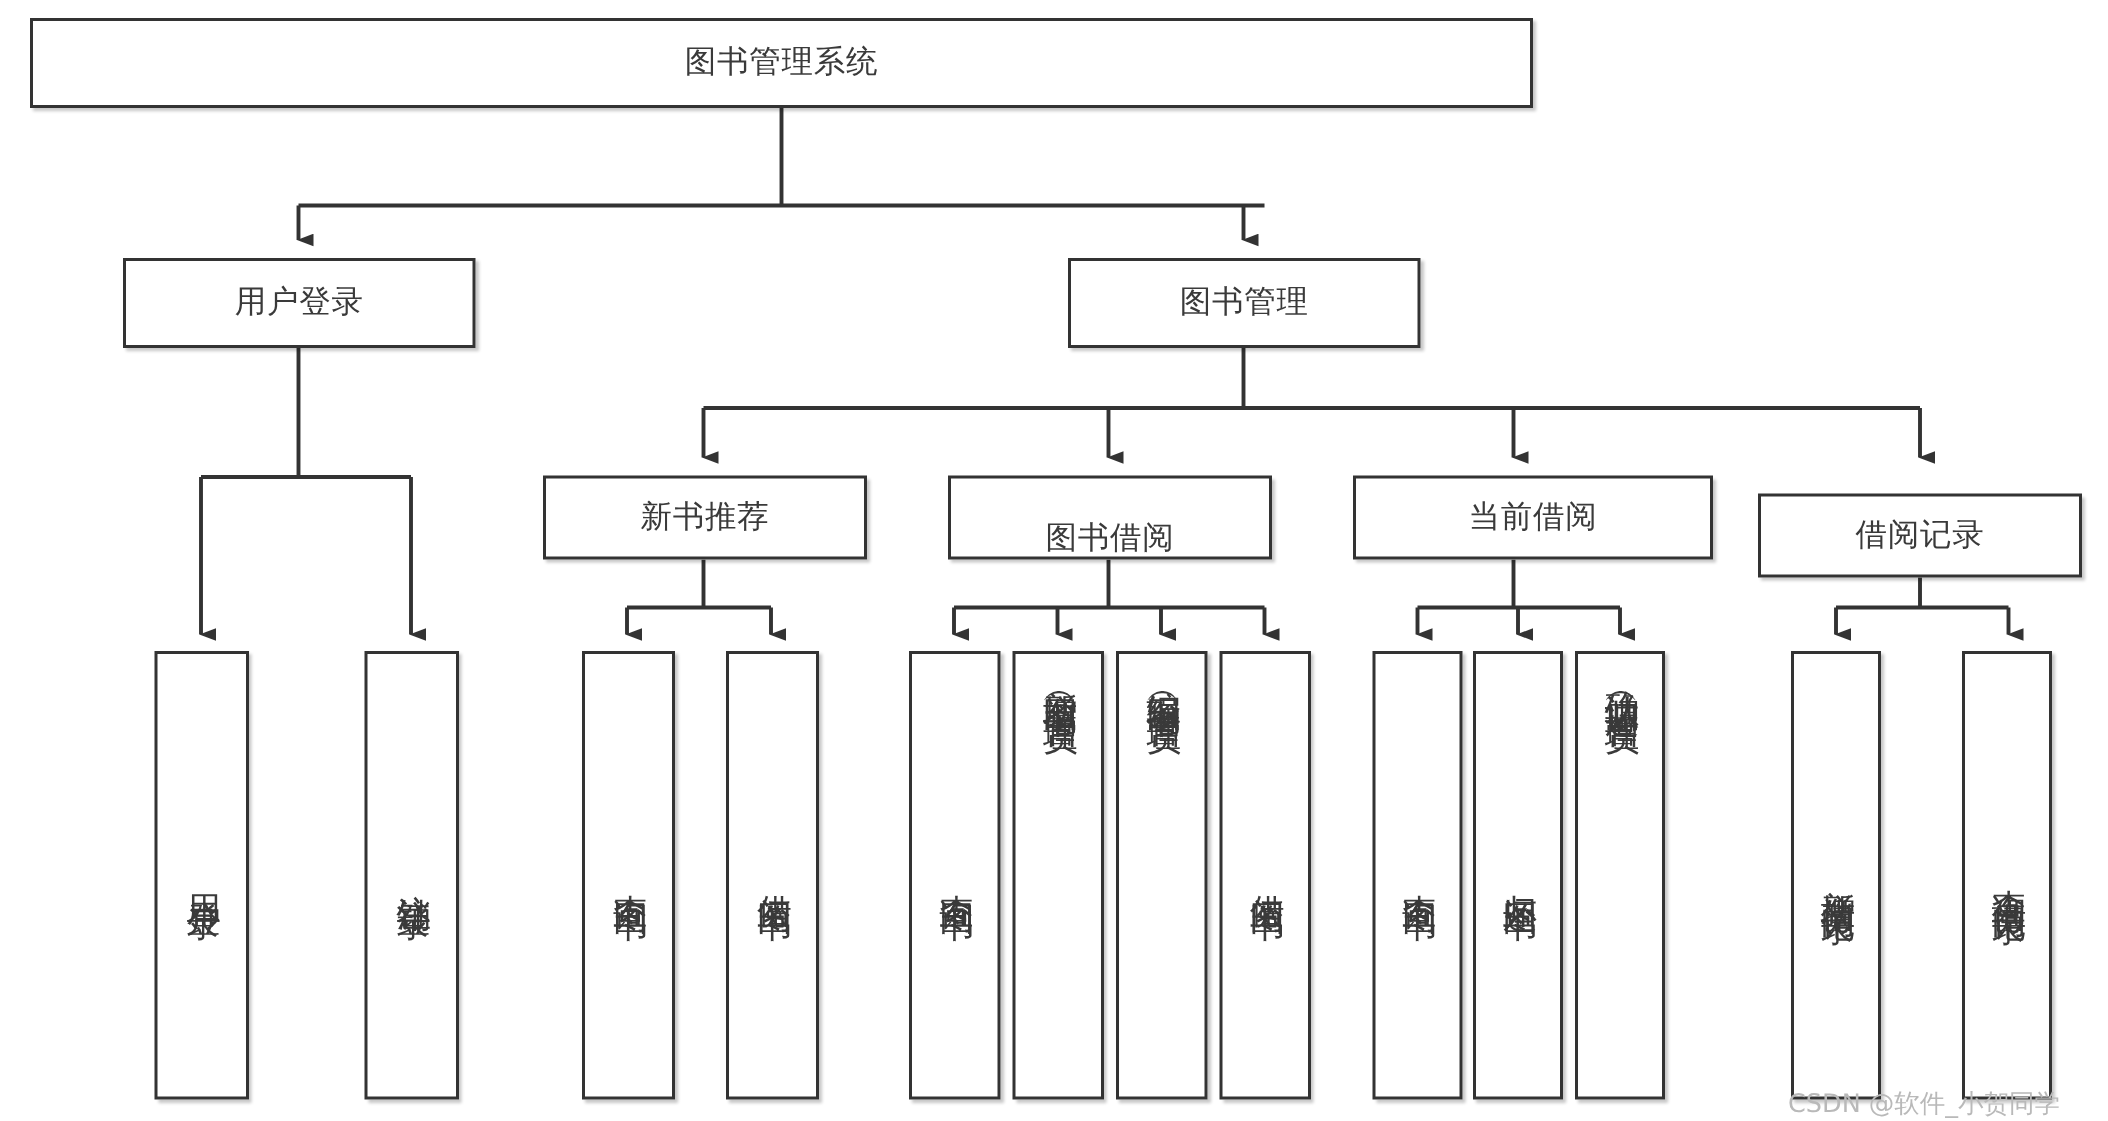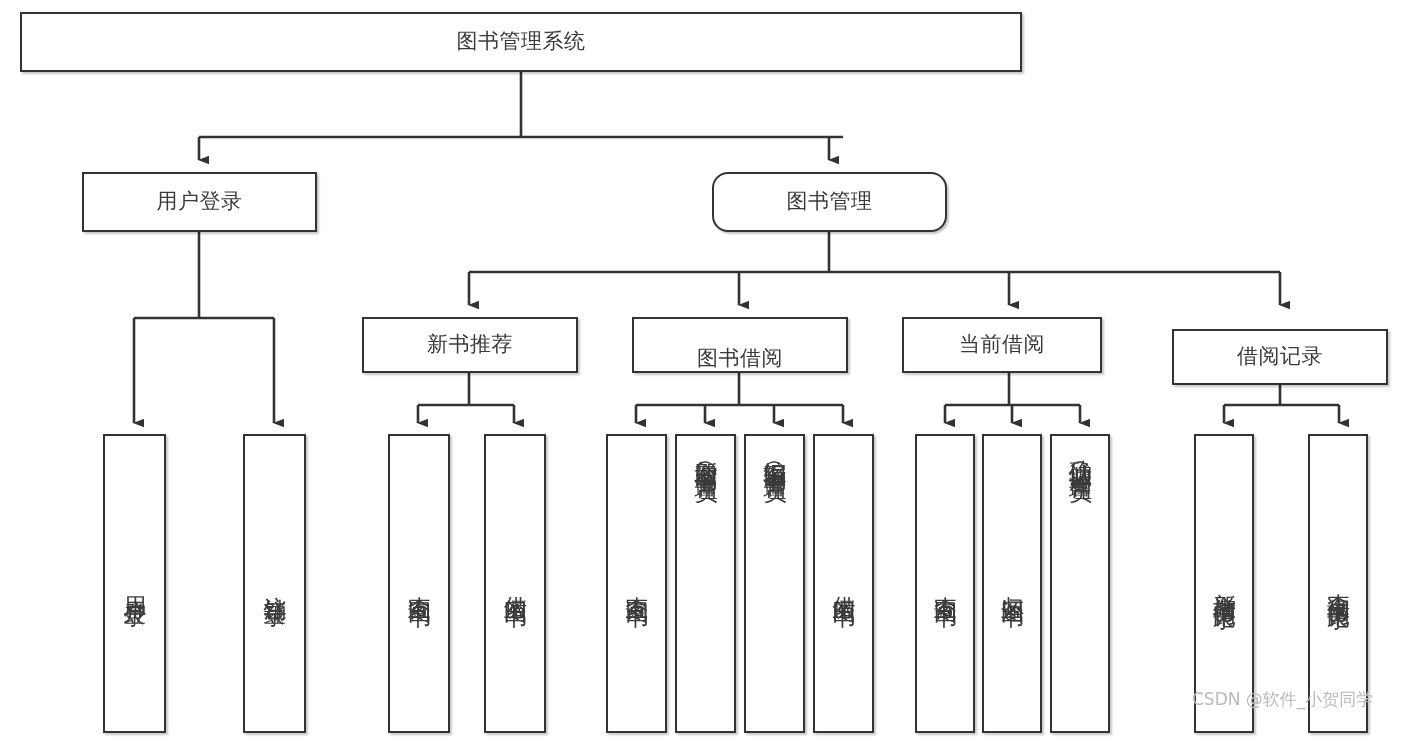--- a/index.html
+++ b/index.html
@@ -57,21 +57,21 @@
     letter-spacing: 3px;
     white-space: nowrap;
   }
   .node.vert.mid {
     align-items: center;
     padding-top: 0;
   }
   .watermark {
     position: absolute;
     left: 1192px;
-    top: 688px;
+    top: 724px;
     font-size: 17px;
     color: #b9b9b9;
     white-space: nowrap;
     z-index: 5;
   }
 </style>
 </head>
 <body>
 
 <div id="canvas">
@@ -126,31 +126,31 @@
     </g>
   </svg>
 
   <div class="node horiz" style="left:20px; top:12px; width:1002px; height:60px;">
     <span class="lbl">图书管理系统</span>
   </div>
 
   <div class="node horiz" style="left:82px; top:172px; width:235px; height:60px;">
     <span class="lbl">用户登录</span>
   </div>
-  <div class="node horiz" style="left:712px; top:172px; width:235px; height:60px;border-radius:16px;">
+  <div class="node horiz" style="left:712px; top:172px; width:235px; height:60px;">
     <span class="lbl">图书管理</span>
   </div>
 
   <div class="node horiz" style="left:362px; top:317px; width:216px; height:56px;">
     <span class="lbl">新书推荐</span>
   </div>
   <div class="node horiz" style="left:632px; top:317px; width:216px; height:56px;align-items:flex-end;">
     <span class="lbl">图书借阅</span>
   </div>
-  <div class="node horiz" style="left:902px; top:317px; width:200px; height:56px;">
+  <div class="node horiz" style="left:902px; top:317px; width:240px; height:56px;">
     <span class="lbl">当前借阅</span>
   </div>
   <div class="node horiz" style="left:1172px; top:329px; width:216px; height:56px;">
     <span class="lbl">借阅记录</span>
   </div>
 
   <div class="node vert mid" style="left:103px; top:434px; width:63px; height:299px;">
     <span class="lbl">用户登录</span>
   </div>
   <div class="node vert mid" style="left:243px; top:434px; width:63px; height:299px;">

